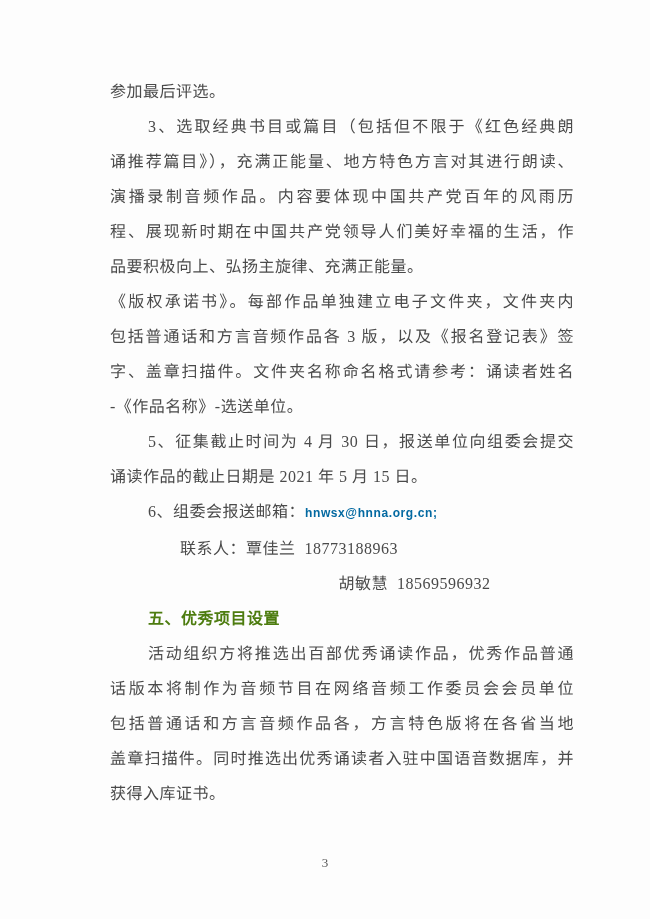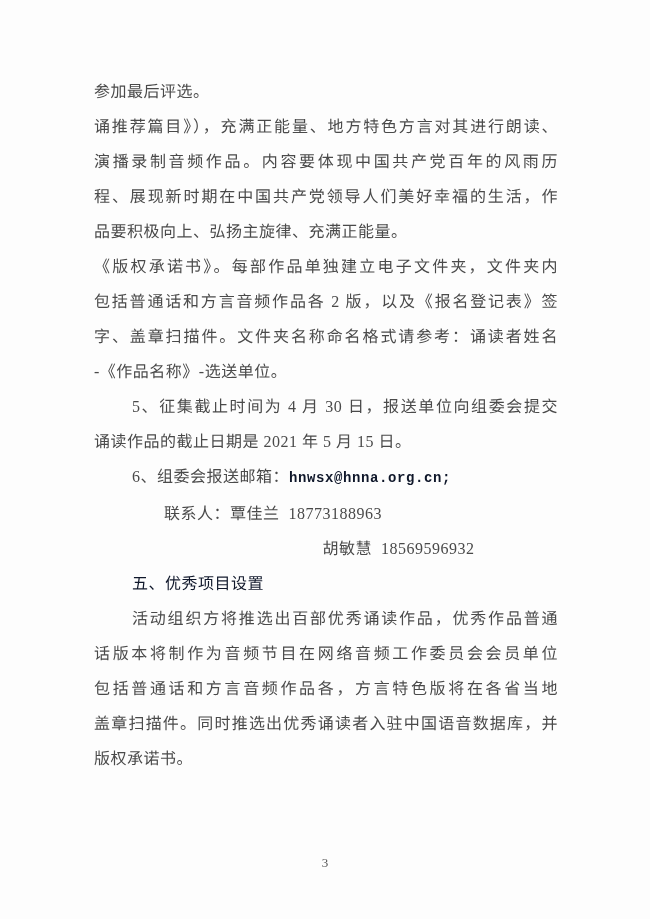--- a/index.html
+++ b/index.html
@@ -15,90 +15,91 @@
     margin: 0 auto;
     background: #fdfdfd;
     color: #4a4a4a;
     font-family: "Liberation Serif", "DejaVu Serif", serif;
     overflow: hidden;
     box-sizing: border-box;
   }
   .content {
     position: absolute;
     top: 74px;
-    left: 94px;
+    left: 110px;
     width: 464px;
   }
   .ln {
     font-size: 16px;
     line-height: 35px;
     white-space: pre-wrap;
     letter-spacing: 0.5px;
   }
   
   .j {
     text-align: justify;
     text-align-last: justify;
   }
   
   .ind { text-indent: 38px; }
   .contact-1 { padding-left: 70px; }
   .contact-2 { padding-left: 145px; text-align: center; }
   .heading {
-    font-weight: normal;
-    color: #0f172a;
+    font-weight: bold;
+    color: #4d7c0f;
   }
   .email {
-    font-family: Liberation Mono, monospace;
+    font-family: Liberation Sans, sans-serif;
     font-weight: bold;
-    font-size: 14px;
+    font-size: 12px;
     letter-spacing: 0.6px;
-    color: #0f172a;
+    color: #0369a1;
   }
   .page-number {
     position: absolute;
     bottom: 48px;
     left: 0;
     width: 100%;
     text-align: center;
     font-size: 13px;
     line-height: 16px;
     color: #555555;
   }
 </style>
 </head>
 <body>
 
 <div class="paper">
   <div class="content">
 
     <div class="ln">参加最后评选。</div>
 
+    <div class="ln j ind">3、选取经典书目或篇目（包括但不限于《红色经典朗</div>
     <div class="ln j">诵推荐篇目》），充满正能量、地方特色方言对其进行朗读、</div>
     <div class="ln j">演播录制音频作品。内容要体现中国共产党百年的风雨历</div>
     <div class="ln j">程、展现新时期在中国共产党领导人们美好幸福的生活，作</div>
     <div class="ln">品要积极向上、弘扬主旋律、充满正能量。</div>
 
     <div class="ln j">《版权承诺书》。每部作品单独建立电子文件夹，文件夹内</div>
-    <div class="ln j">包括普通话和方言音频作品各 2 版，以及《报名登记表》签</div>
+    <div class="ln j">包括普通话和方言音频作品各 3 版，以及《报名登记表》签</div>
     <div class="ln j">字、盖章扫描件。文件夹名称命名格式请参考：诵读者姓名</div>
     <div class="ln">-《作品名称》-选送单位。</div>
 
     <div class="ln j ind">5、征集截止时间为 4 月 30 日，报送单位向组委会提交</div>
     <div class="ln">诵读作品的截止日期是 2021 年 5 月 15 日。</div>
 
     <div class="ln ind"><span>6、组委会报送邮箱：</span><span class="email">hnwsx@hnna.org.cn;</span></div>
 
     <div class="ln contact-1">联系人：覃佳兰  18773188963</div>
     <div class="ln contact-2">胡敏慧  18569596932</div>
 
     <div class="ln ind heading">五、优秀项目设置</div>
 
     <div class="ln j ind">活动组织方将推选出百部优秀诵读作品，优秀作品普通</div>
     <div class="ln j">话版本将制作为音频节目在网络音频工作委员会会员单位</div>
     <div class="ln j">包括普通话和方言音频作品各，方言特色版将在各省当地</div>
     <div class="ln j">盖章扫描件。同时推选出优秀诵读者入驻中国语音数据库，并</div>
-    <div class="ln">版权承诺书。</div>
+    <div class="ln">获得入库证书。</div>
 
   </div>
 
   <div class="page-number">3</div>
 </div>
 
 </body></html>

